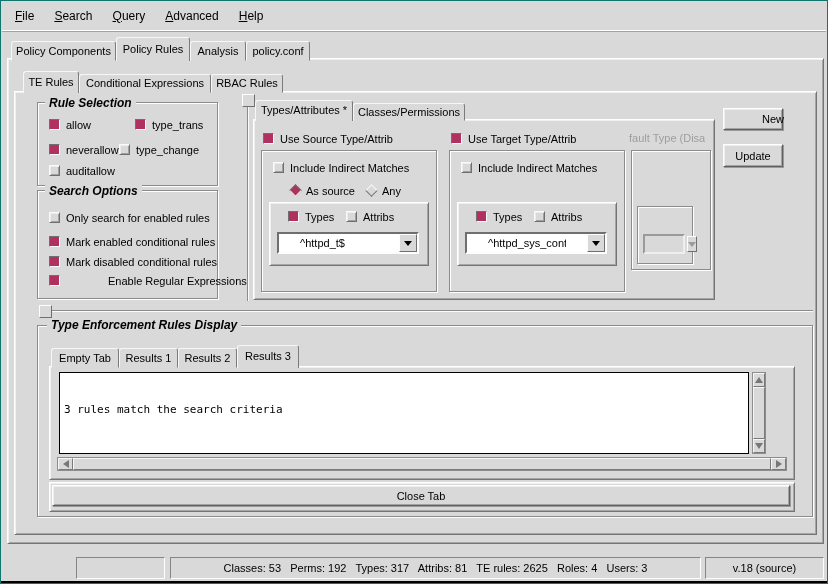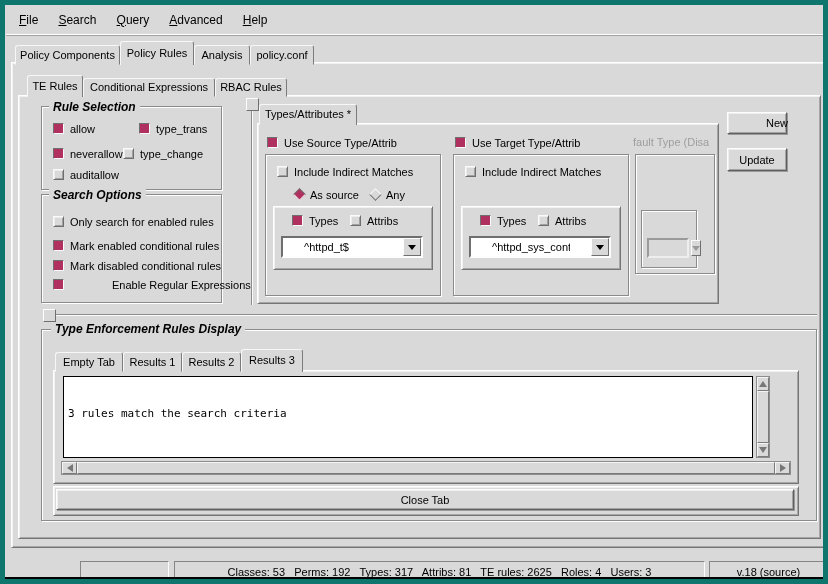--- a/index.html
+++ b/index.html
@@ -1,18 +1,18 @@
 <!DOCTYPE html>
 <html><head>
 <meta charset="utf-8">
 <style>
   html,body { margin:0; padding:0; background:#bfbfbf; }
   #app {
     position:relative; width:828px; height:584px; box-sizing:border-box;
-    background:#d9d9d9; border:5px solid #0f766e; overflow:hidden;
+    background:#d9d9d9; border:1px solid #0f766e; overflow:hidden;
     font-family:"Liberation Sans", sans-serif; font-size:11px; color:#000;
   }
   .abs { position:absolute; }
   
   .raised { background:#d9d9d9; border:1px solid; border-color:#ffffff #757575 #757575 #ffffff;
             box-shadow: inset 1px 1px 0 #f0f0f0, inset -1px -1px 0 #a6a6a6; }
   .groove { border:1px solid #8b8b8b; box-shadow: 1px 1px 0 #ffffff, inset 1px 1px 0 #ffffff; }
   .gtitle { position:absolute; background:#d9d9d9; padding:0 4px; font-weight:bold; font-style:italic;
             font-size:12px; z-index:6; white-space:nowrap; }
   
@@ -134,20 +134,21 @@
   </div>
   <div class="cb" style="left:48px;top:273px;gap:48px;">
     <span class="box checked"></span>
     <span class="lbl">Enable Regular Expressions</span>
   </div>
 
   <div class="handle" style="left:241px;top:93px;"></div>
   <div class="sash-v" style="left:246px;top:104px;height:196px;"></div>
 
   <div class="tab active" style="left:254px;top:99px;width:96px;height:20px;line-height:19px;">Types/Attributes *</div>
+  <div class="tab" style="left:352px;top:102px;width:110px;height:16px;line-height:16px;">Classes/Permissions</div>
   <div class="abs raised" style="left:252px;top:118px;width:460px;height:179px;overflow:hidden;"></div>
 
   <div class="cb" style="left:262px;top:131px;z-index:5;">
     <span class="box checked"></span>
     <span class="lbl">Use Source Type/Attrib</span>
   </div>
   <div class="abs groove" style="left:260px;top:149px;width:174px;height:140px;"></div>
   <div class="cb" style="left:272px;top:160px;z-index:5;">
     <span class="box"></span>
     <span class="lbl">Include Indirect Matches</span>

